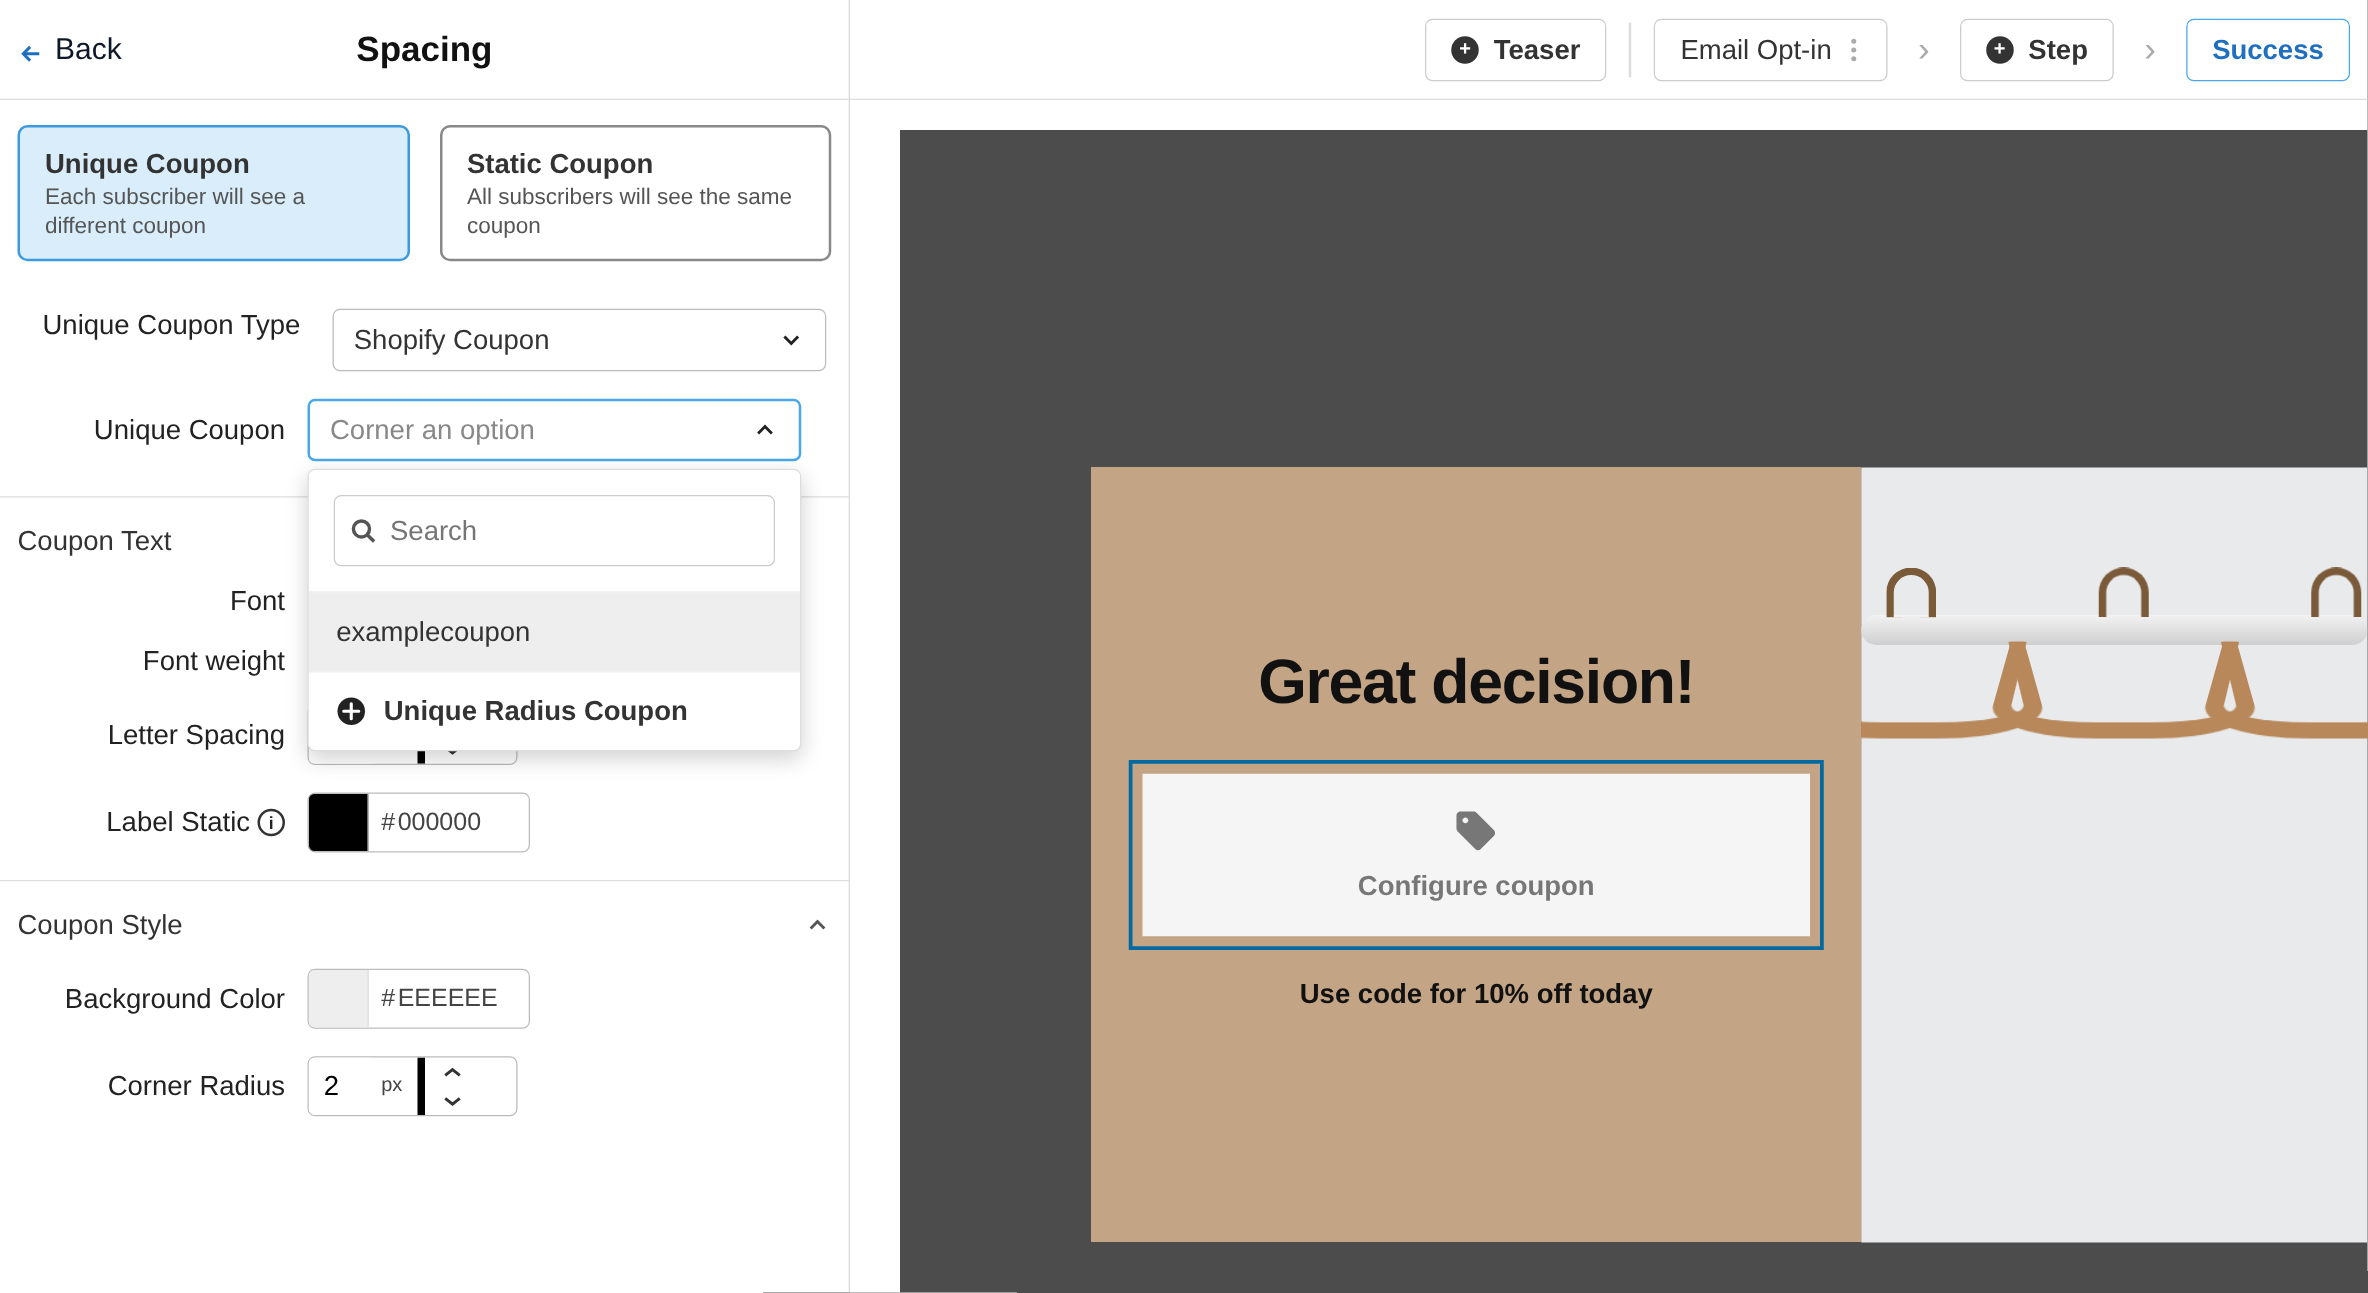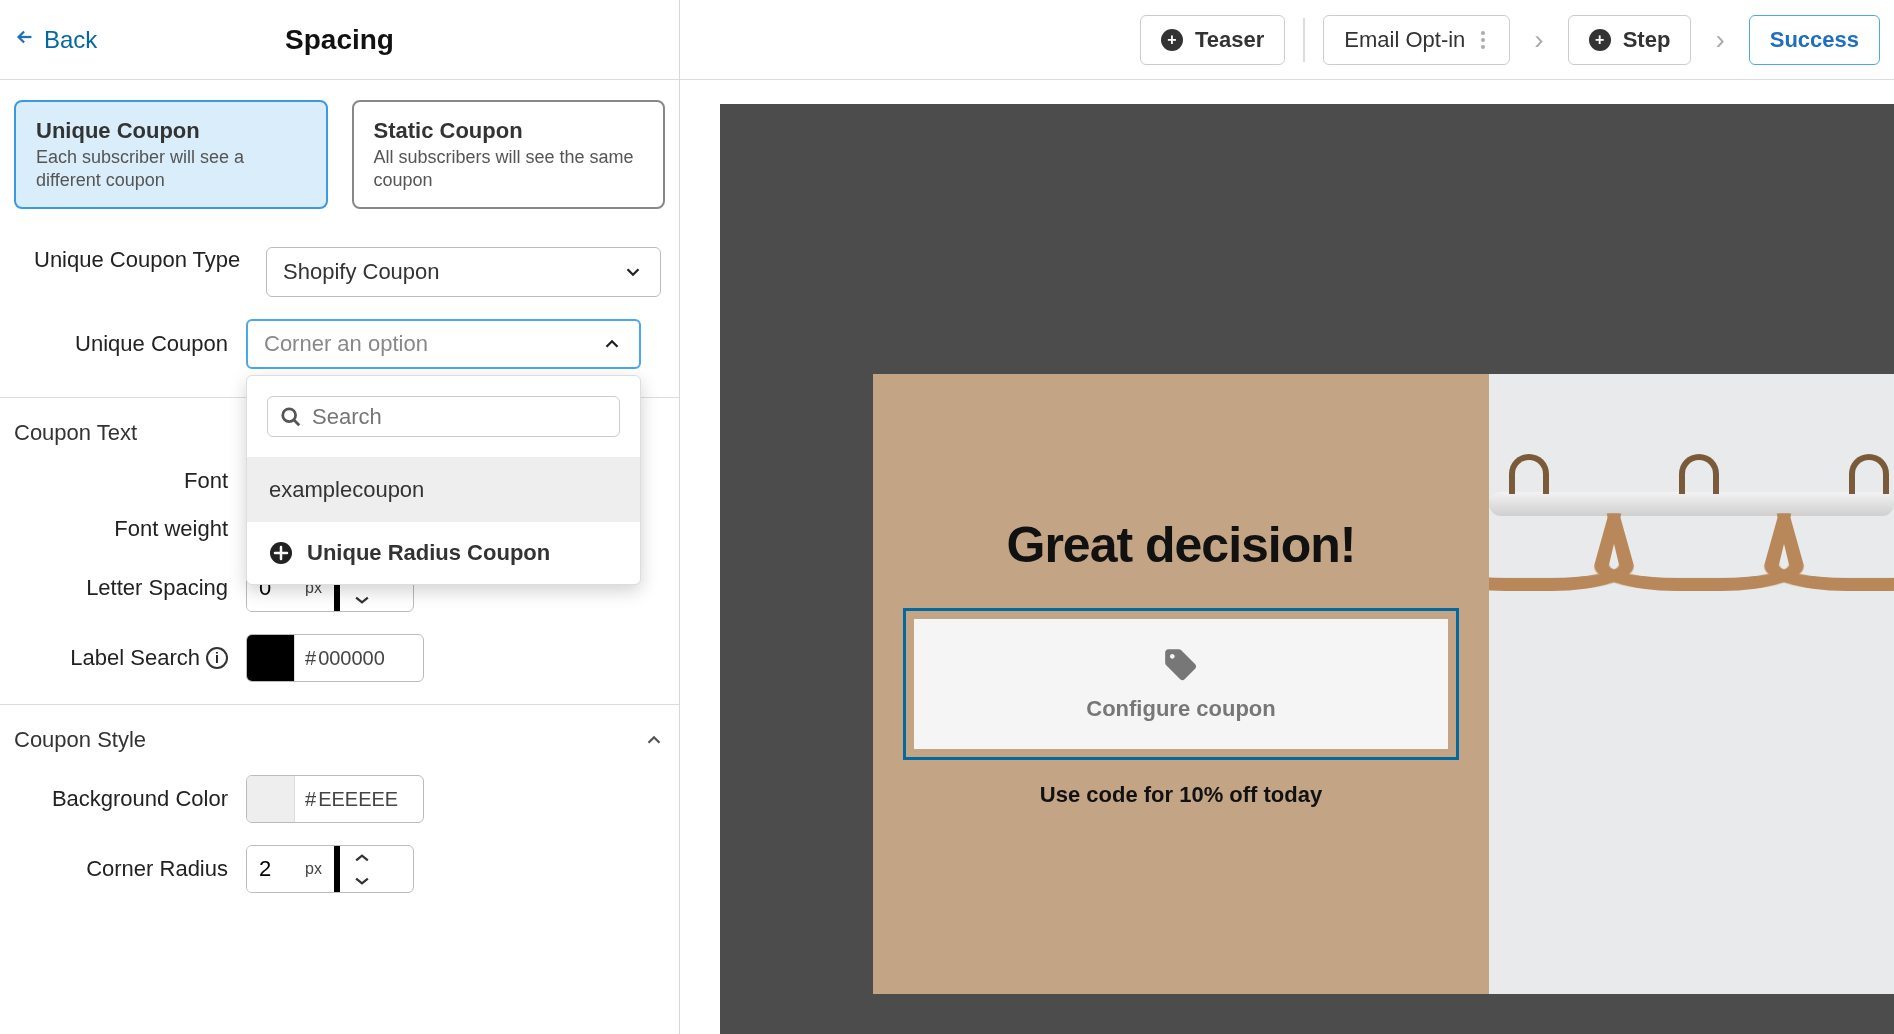--- a/index.html
+++ b/index.html
@@ -21,24 +21,24 @@
     }
     .sidebar-header {
       height: 80px;
       border-bottom: 1px solid #ddd;
       display: flex;
       align-items: center;
       position: relative;
       padding: 0 14px;
     }
     .back-link {
-      color: #0369a1;
+      color: #0f172a;
       font-size: 24px;
       display: flex;
-      align-items: flex-start;
+      align-items: flex-end;
       gap: 8px;
       cursor: pointer;
     }
     .back-link svg { width: 22px; height: 22px; }
     .sidebar-title {
       position: absolute;
       left: 50%;
       transform: translateX(-50%);
       font-size: 28px;
       font-weight: 700;
@@ -95,21 +95,21 @@
       border: 1px solid #ddd;
       border-radius: 6px;
       box-shadow: 0 6px 18px rgba(0,0,0,0.18);
       z-index: 100;
       overflow: hidden;
     }
     .dropdown .search-wrap { padding: 20px; border-bottom: 1px solid #eee; }
     .dropdown .search-inner {
       border: 1px solid #ccc;
       border-radius: 6px;
-      height: 41px;
+      height: 57px;
       display: flex;
       align-items: center;
       padding: 0 12px;
       gap: 10px;
     }
     .dropdown .search-inner input {
       border: none; outline: none; font-size: 22px; flex: 1;
     }
     .dropdown .option {
       padding: 18px 22px;
@@ -375,21 +375,21 @@
                 <svg viewBox="0 0 12 8" fill="none" stroke="#333" stroke-width="2">
                   <path d="M1 2l5 4 5-4"></path>
                 </svg>
               </div>
           </div>
         </div>
       </div>
 
       <div class="field-row">
         <div class="field-label" style="display:flex; align-items:center; justify-content:flex-end;">
-          <span>Label Search</span>
+          <span>Label Static</span>
           <span class="info-icon">i</span>
         </div>
         <div class="color-input">
           <div class="swatch" style="background:#000000;"></div>
           <div class="hex">
               <span>#</span>
               <span>000000</span>
             </div>
         </div>
       </div>

